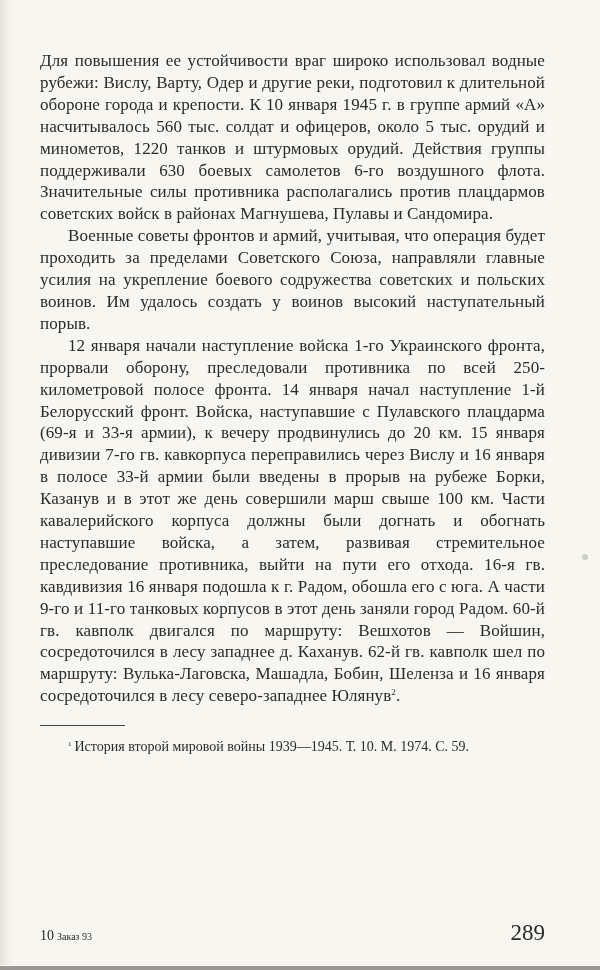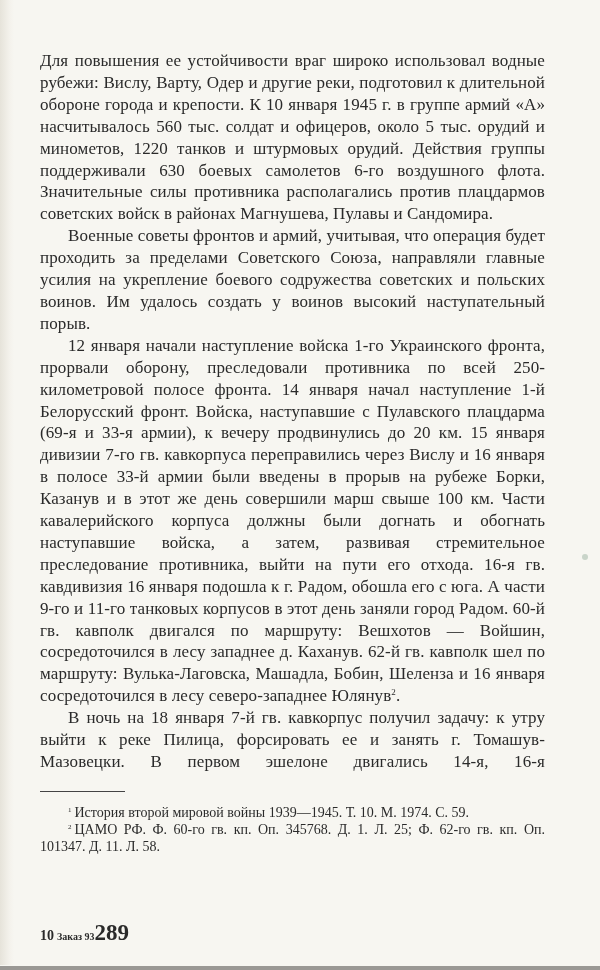--- a/index.html
+++ b/index.html
@@ -44,49 +44,47 @@
       margin: 0;
       font-size: 14px;
       line-height: 17px;
       text-align: justify;
       text-indent: 28px;
     }
     .footnotes sup { font-size: 7px; vertical-align: 5px; margin-right: 3px; }
     .bottom-line {
       position: absolute;
       left: 40px; top: 920px; width: 505px;
-      display: flex; justify-content: flex-start; align-items: baseline; font-weight: bold;
+      display: flex; justify-content: space-between; align-items: baseline;
     }
     .signature { font-size: 14px; }
     .signature .small { font-size: 10px; margin-left: 3px; }
     .page-number { font-size: 23px; }
     .dust {
       position: absolute; left: 582px; top: 554px; width: 6px; height: 6px;
       border-radius: 50%; background: #c9d4c9;
     }
   </style>
 </head>
 <body>
 
 <div class="left-shade"></div>
 <div class="dust"></div>
 
 <div class="page">
   <div class="body-text">
     <p><span>Для повышения ее устойчивости враг широко использовал водные рубежи: Вислу, Варту, Одер и другие реки, подготовил к длительной обороне города и крепости. К 10 января 1945 г. в группе армий «А» насчитывалось 560 тыс. солдат и офицеров, около 5 тыс. орудий и минометов, 1220 танков и штурмовых орудий. Действия группы поддерживали 630 боевых самолетов 6-го воздушного флота. Значительные силы противника располагались против плацдармов советских войск в районах Магнушева, Пулавы и Сандомира.</span></p>
     <p class="indent"><span>Военные советы фронтов и армий, учитывая, что операция будет проходить за пределами Советского Союза, направляли главные усилия на укрепление боевого содружества советских и польских воинов. Им удалось создать у воинов высокий наступательный порыв.</span></p>
     <p class="indent"><span>12 января начали наступление войска 1-го Украинского фронта, прорвали оборону, преследовали противника по всей 250-километровой полосе фронта. 14 января начал наступление 1-й Белорусский фронт. Войска, наступавшие с Пулавского плацдарма (69-я и 33-я армии), к вечеру продвинулись до 20 км. 15 января дивизии 7-го гв. кавкорпуса переправились через Вислу и 16 января в полосе 33-й армии были введены в прорыв на рубеже Борки, Казанув и в этот же день совершили марш свыше 100 км. Части кавалерийского корпуса должны были догнать и обогнать наступавшие войска, а затем, развивая стремительное преследование противника, выйти на пути его отхода. 16-я гв. кавдивизия 16 января подошла к г. Радом, обошла его с юга. А части 9-го и 11-го танковых корпусов в этот день заняли город Радом. 60-й гв. кавполк двигался по маршруту: Вешхотов — Войшин, сосредоточился в лесу западнее д. Каханув. 62-й гв. кавполк шел по маршруту: Вулька-Лаговска, Машадла, Бобин, Шеленза и 16 января сосредоточился в лесу северо-западнее Юлянув</span><sup>2</sup><span>.</span></p>
-    <p class="indent" style="text-align-last: justify;"><span>В ночь на 18 января 7-й гв. кавкорпус получил задачу: к утру выйти к реке Пилица, форсировать ее и занять г. Томашув-Мазовецки. В первом эшелоне двигались 14-я, 16-я</span></p>
   </div>
 
   <div class="rule"></div>
 
   <div class="footnotes">
     <p><sup>1</sup><span>История второй мировой войны 1939—1945. Т. 10. М. 1974. С. 59.</span></p>
-    <p><sup>2</sup><span>ЦАМО РФ. Ф. 60-го гв. кп. Оп. 345768. Д. 1. Л. 25; Ф. 62-го гв. кп. Оп. 101347. Д. 11. Л. 58.</span></p>
   </div>
 </div>
 
 <div class="bottom-line">
   <span class="signature"><span>10</span><span class="small">Заказ 93</span></span>
   <span class="page-number">289</span>
 </div>
 
 <div class="bottom-edge"></div>
 

